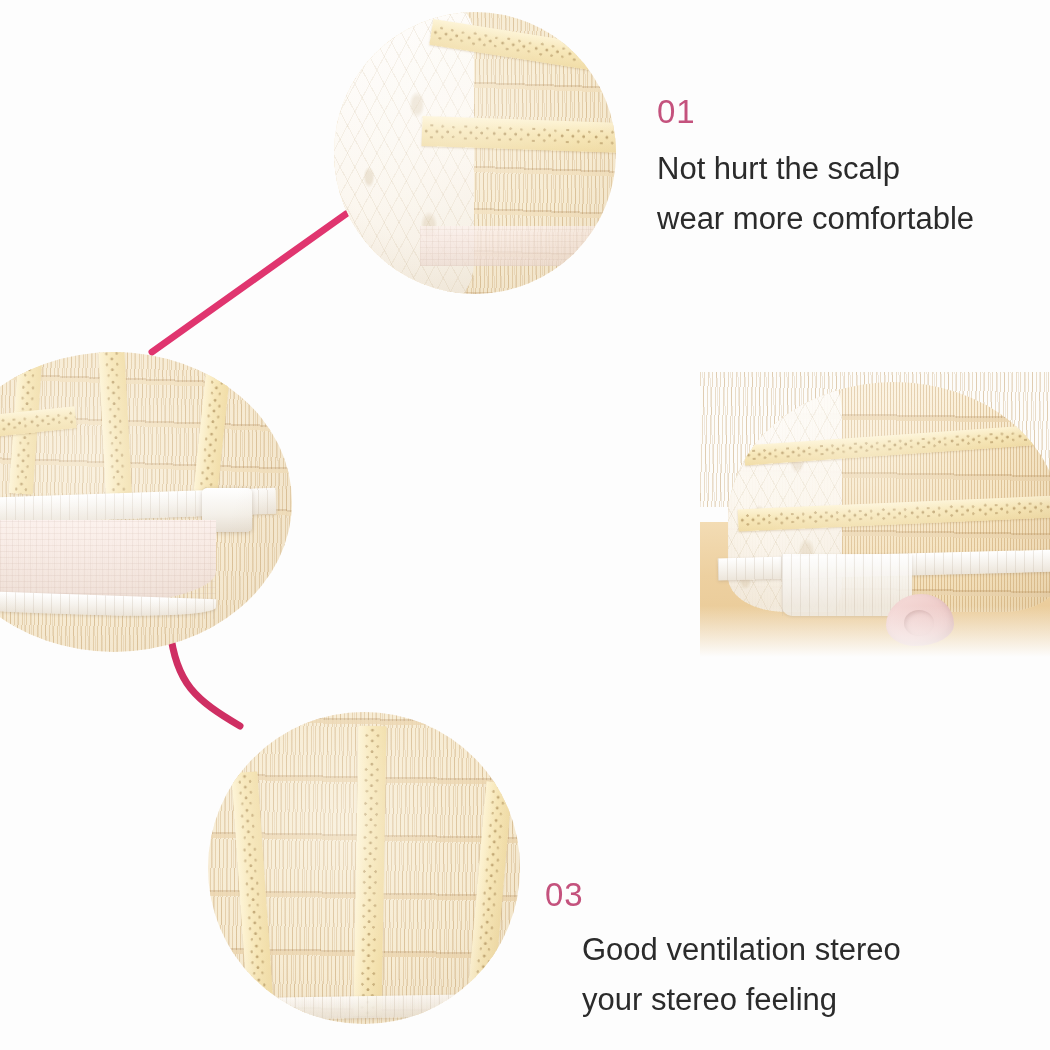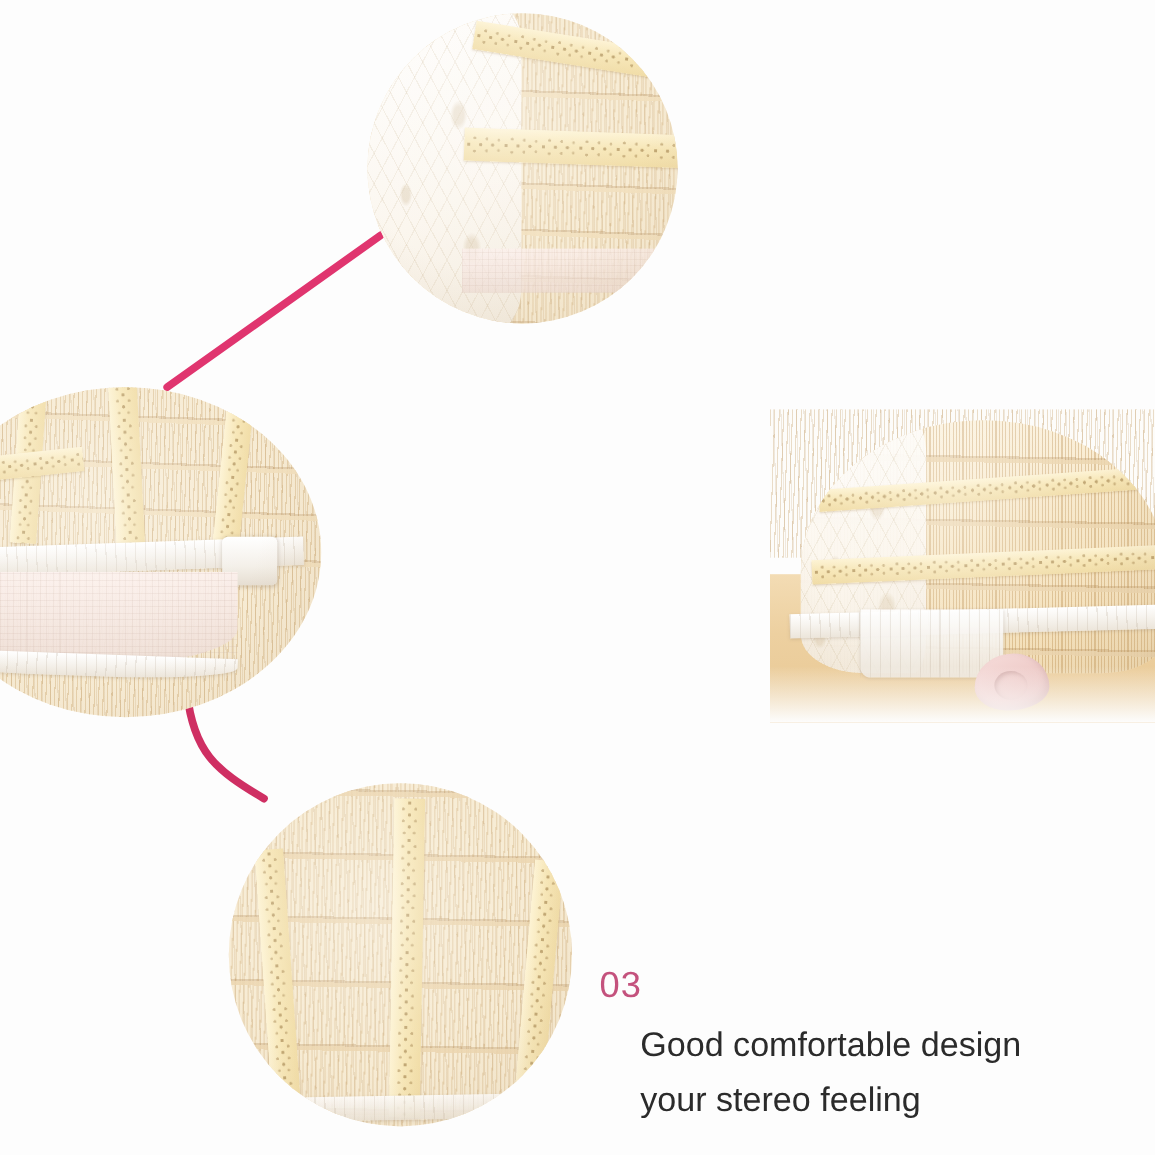--- a/index.html
+++ b/index.html
@@ -282,21 +282,26 @@
     <div class="wefts"></div>
 
     <div class="lace vert" style="left:32px; top:60px; width:26px; height:250px; transform:rotate(-4deg);"></div>
     <div class="lace vert" style="left:148px; top:14px; width:28px; height:290px; transform:rotate(1deg);"></div>
     <div class="lace vert" style="left:268px; top:70px; width:26px; height:240px; transform:rotate(5deg);"></div>
 
     <div class="strap" style="left:60px; top:284px; width:210px; height:22px; transform:rotate(-1deg); opacity:.9;"></div>
     <div class="vignette"></div>
   </div>
 
+  <div class="block" style="left:657px; top:95px;">
+    <div class="num">01</div>
+    <div class="line" style="margin-top:16px;">Not hurt the scalp</div>
+    <div class="line">wear more comfortable</div>
+  </div>
 
 
   <div class="block" style="left:545px; top:878px;">
     <div class="num">03</div>
-    <div class="line" style="margin-top:14px; margin-left:37px;">Good comfortable design</div>
+    <div class="line" style="margin-top:14px; margin-left:37px;">Good ventilation stereo</div>
     <div class="line" style="margin-left:37px;">your stereo feeling</div>
   </div>
 
 </div>
 
 </body></html>

